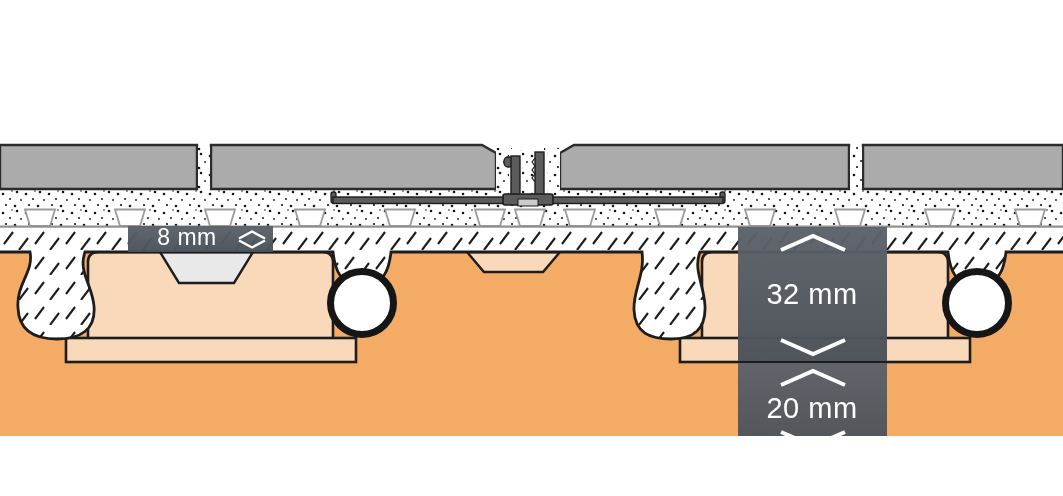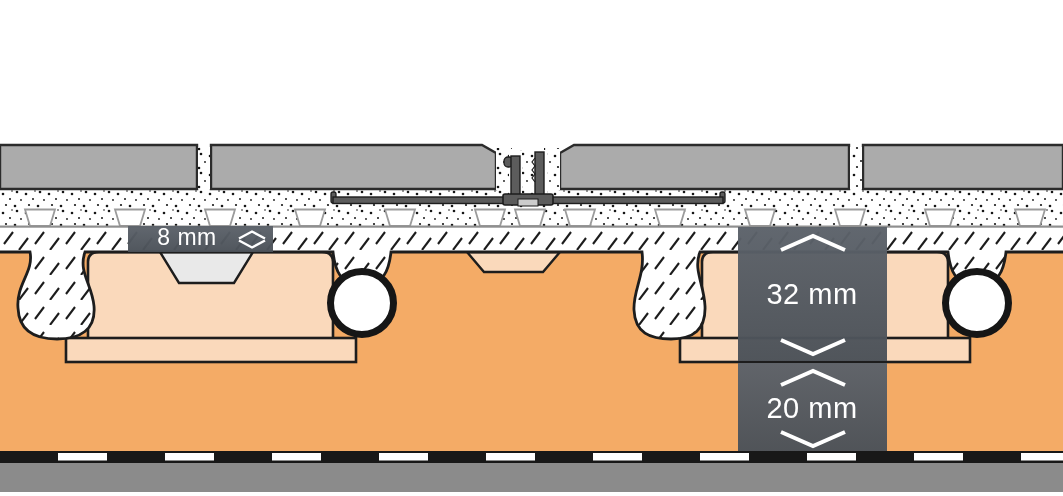--- a/index.html
+++ b/index.html
@@ -1,17 +1,17 @@
 <!DOCTYPE html>
 <html><head>
 <meta charset="utf-8">
 <style>
   html,body{margin:0;padding:0;background:#fff;}
   .stage{
-    position:relative;width:1063px;height:492px;overflow:hidden;background:#ffffff;
+    position:relative;width:1063px;height:436px;overflow:hidden;background:#ffffff;
     font-family:"Liberation Sans", sans-serif;
   }
   svg{display:block;}
   text{font-family:"Liberation Sans", sans-serif;}
 </style>
 </head>
 <body>
 
 <div class="stage">
 <svg width="1063" height="496" viewBox="0 0 1063 496" xmlns="http://www.w3.org/2000/svg">

